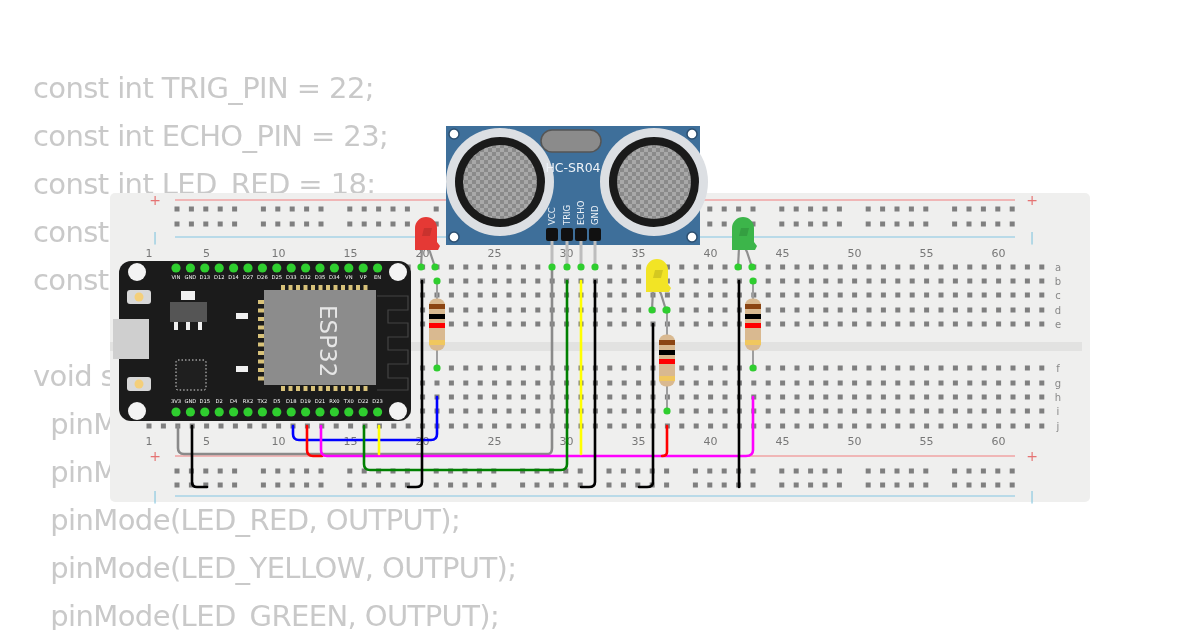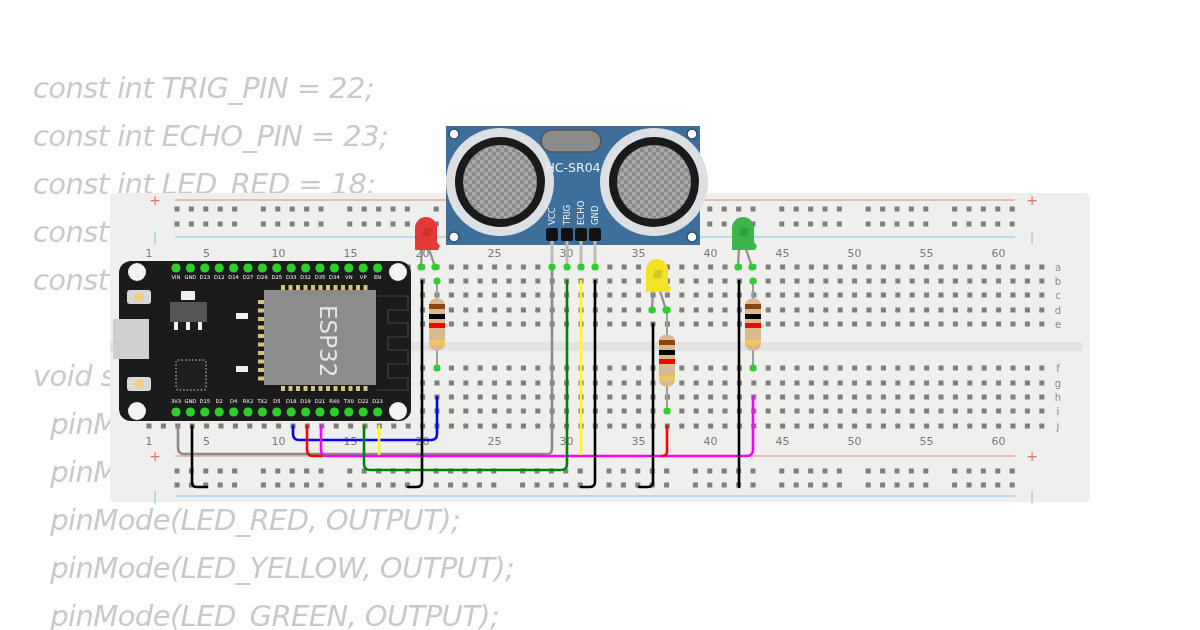--- a/index.html
+++ b/index.html
@@ -1,18 +1,18 @@
 <!DOCTYPE html>
 <html><head>
 <meta charset="utf-8">
 <style>
   html,body{margin:0;padding:0;}
   body{width:1200px;height:630px;overflow:hidden;background:#ffffff;position:relative;font-family:"DejaVu Sans","Liberation Sans",sans-serif;}
   #code{position:absolute;left:33px;top:64px;margin:0;font-family:"DejaVu Sans","Liberation Sans",sans-serif;font-size:29px;line-height:48px;color:#c9c9c9;white-space:pre;letter-spacing:-0.6px;}
-  #code .line{height:48px;font-style:italic;}
+  #code .line{height:48px;}
   #scene{position:absolute;left:0;top:0;}
   .lbl{font-family:"DejaVu Sans","Liberation Sans",sans-serif;}
 </style>
 </head>
 <body>
 
 <div id="code"><div class="line">const int TRIG_PIN = 22;</div><div class="line">const int ECHO_PIN = 23;</div><div class="line">const int LED_RED = 18;</div><div class="line">const</div><div class="line">const</div><div class="line"></div><div class="line">void s</div><div class="line">  pinM</div><div class="line">  pinM</div><div class="line">  pinMode(LED_RED, OUTPUT);</div><div class="line">  pinMode(LED_YELLOW, OUTPUT);</div><div class="line">  pinMode(LED_GREEN, OUTPUT);</div></div>
 
 <svg id="scene" width="1200" height="630" viewBox="0 0 1200 630">
     <g>

